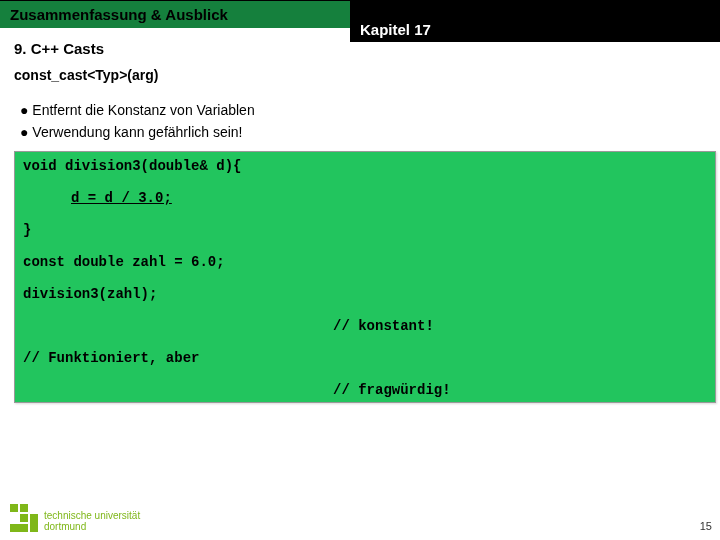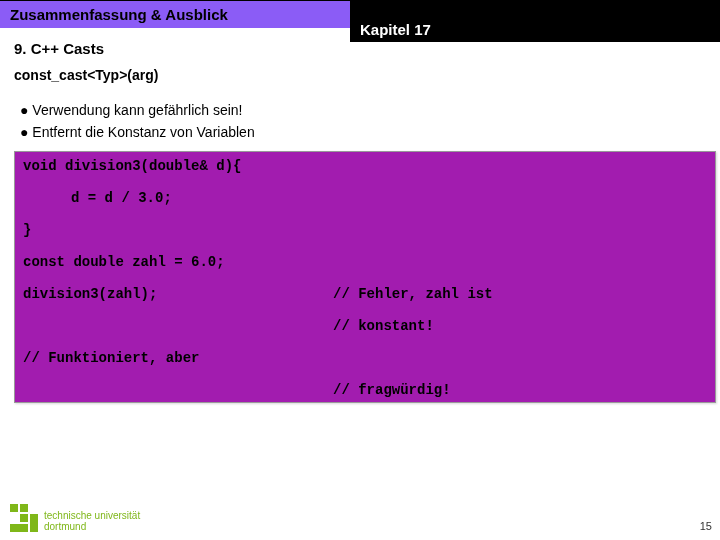--- a/index.html
+++ b/index.html
@@ -9,21 +9,21 @@
     font-family: Arial, Helvetica, sans-serif;
     background: #fff;
     position: relative;
     overflow: hidden;
   }
   .header {
     display: flex;
     height: 28px;
   }
   .header-left {
-    background: #8b5cf6;
+    background: #15803d;
     color: #000;
     font-weight: bold;
     font-size: 15px;
     padding: 5px 10px;
     flex: 0 0 350px;
     border-top: 1px solid #000;
   }
   .header-right {
     background: #000;
     color: #fff;
@@ -51,41 +51,41 @@
   }
   .bullets li {
     font-size: 14px;
     padding: 3px 0 3px 6px;
   }
   .bullets li::before {
     content: "● ";
   }
   .codebox {
     border: 1px solid #999;
-    background: #a21caf;
+    background: #22c55e;
     font-family: "Courier New", monospace;
     font-weight: bold;
     font-size: 14px;
     padding: 6px 8px 0 8px;
     line-height: 1.2;
     box-shadow: 1px 1px 2px rgba(0,0,0,0.15);
   }
   .codebox .row {
     display: flex;
     min-height: 18px;
     margin-bottom: 14px;
   }
   .codebox .row:last-child { margin-bottom: 2px; justify-content: center; }
   .codebox .left {
     flex: 0 0 310px;
   }
   .codebox .right {
     flex: 1;
   }
-  .indent { padding-left: 48px; }
+  .indent { padding-left: 48px; text-decoration: underline; }
   .footer {
     position: absolute;
     bottom: 4px;
     left: 0;
     right: 0;
     height: 40px;
   }
   .logo {
     position: absolute;
     left: 10px;
@@ -130,40 +130,39 @@
 <div class="header">
   <div class="header-left">Zusammenfassung &amp; Ausblick</div>
   <div class="header-right">Kapitel 17</div>
 </div>
 
 <div class="content">
   <div class="section-title">9. C++ Casts</div>
   <div class="subtitle">const_cast&lt;Typ&gt;(arg)</div>
 
   <ul class="bullets">
+    <li>Entfernt die Konstanz von Variablen</li>
     <li>Verwendung kann gefährlich sein!</li>
-    <li>Entfernt die Konstanz von Variablen</li>
   </ul>
 
   <div class="codebox">
     <div class="row">
         <div class="left">void division3(double&amp; d){</div>
       </div>
     <div class="row">
         <div class="left indent">d = d / 3.0;</div>
       </div>
     <div class="row">
         <div class="left">}</div>
       </div>
     <div class="row">
         <div class="left">const double zahl = 6.0;</div>
       </div>
     <div class="row">
       <div class="left">division3(zahl);</div>
-      <div class="right">// Fehler, zahl ist</div>
     </div>
     <div class="row">
       <div class="left"></div>
       <div class="right">// konstant!</div>
     </div>
     <div class="row">
       <div class="right">// Funktioniert, aber</div>
     </div>
     <div class="row">
       <div class="left"></div>

